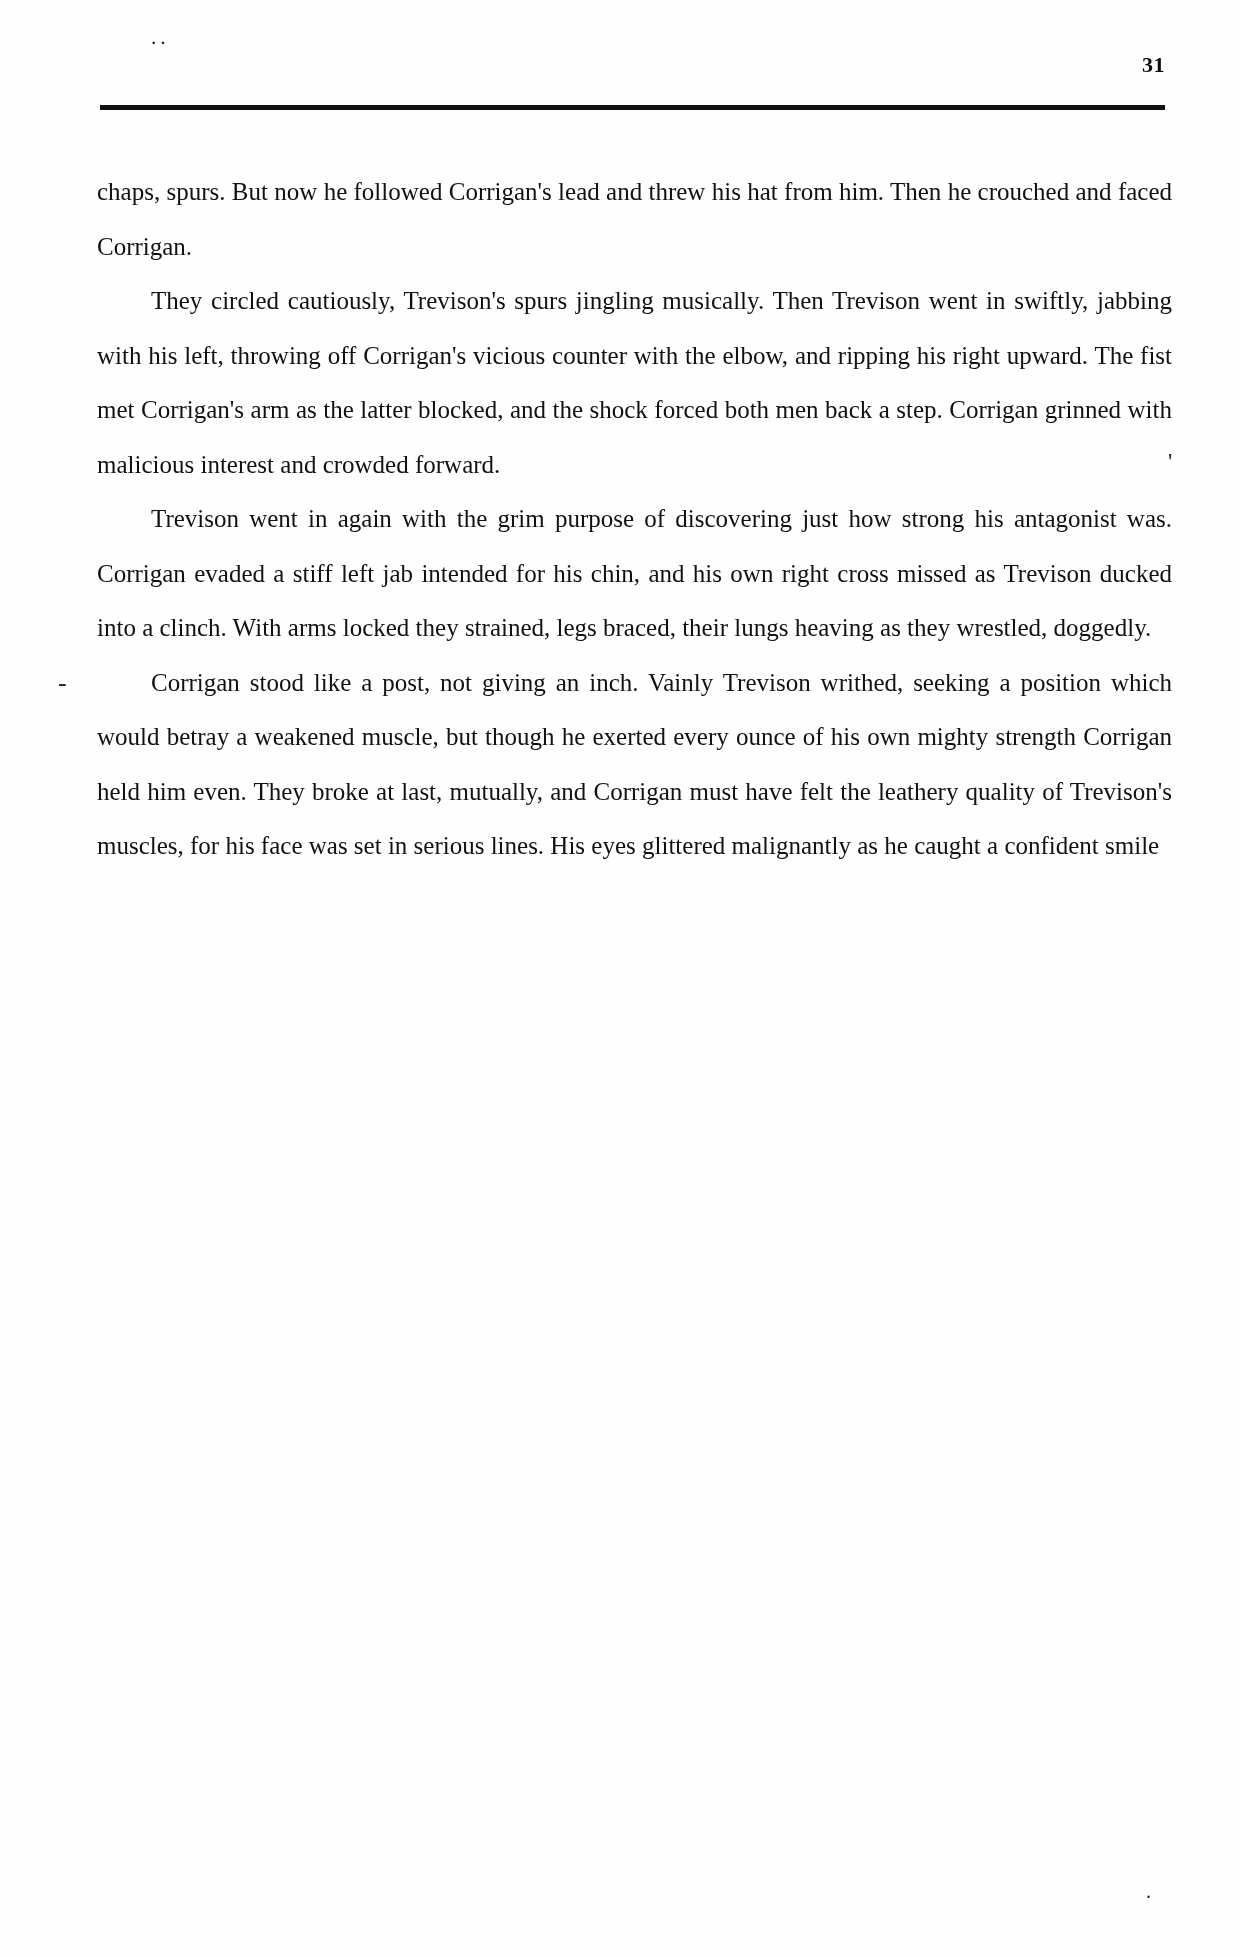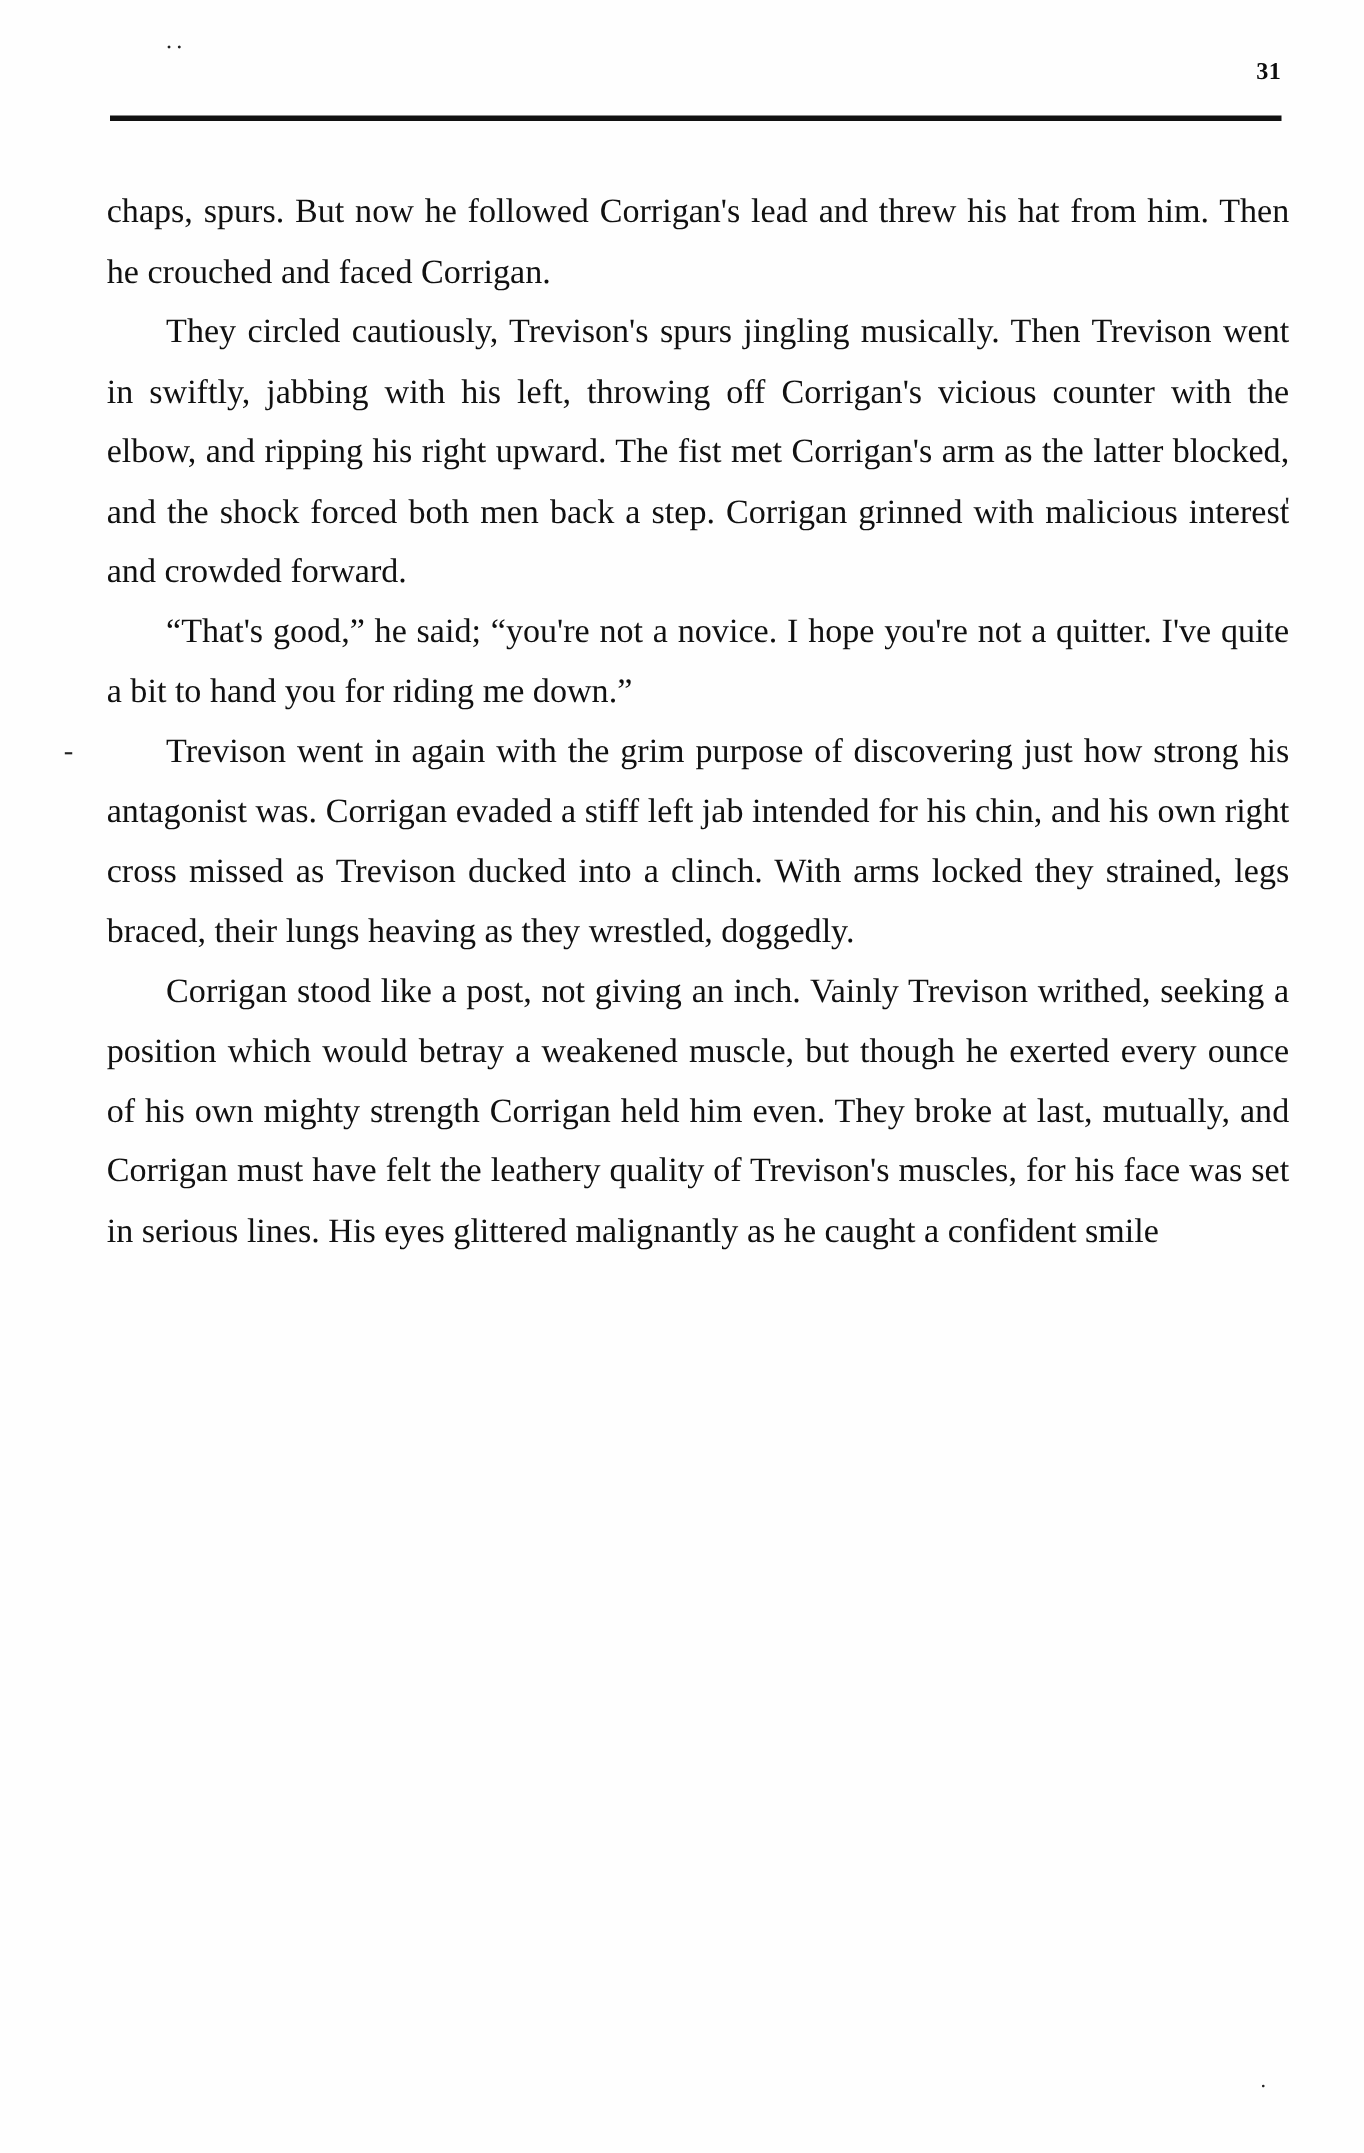--- a/index.html
+++ b/index.html
@@ -58,21 +58,21 @@
     width: 1065px;
     height: 5px;
     background: #111;
   }
   
   .body-text {
     position: absolute;
     left: 97px;
     top: 165px;
     width: 1075px;
-    font-size: 31px;
+    font-size: 25px;
     line-height: 54.5px;
     text-align: justify;
     text-justify: inter-word;
     color: #111;
   }
   .body-text p {
     margin: 0;
     text-indent: 54px;
   }
   .body-text p.noindent {
@@ -118,18 +118,17 @@
   <div class="rule"></div>
 
   <span class="mark mark-top-dots">··</span>
   <span class="mark mark-left-dash">-</span>
   <span class="mark mark-right-tick">'</span>
   <span class="mark mark-bottom-dot">.</span>
 
   <div class="body-text">
     <p class="noindent">chaps, spurs.  But now he followed Corrigan's lead and threw his hat from him.  Then he crouched and faced Corrigan.</p>
     <p>They circled cautiously, Trevison's spurs jingling musically.  Then Trevison went in swiftly, jabbing with his left, throwing off Corrigan's vicious counter with the elbow, and ripping his right upward.  The fist met Corrigan's arm as the latter blocked, and the shock forced both men back a step.  Corrigan grinned with malicious interest and crowded forward.</p>
-    <p>“That's good,” he said; “you're not a novice.  I hope you're not a quitter.  I've quite a bit to hand you for riding me down.”</p>
     <p>Trevison went in again with the grim purpose of discovering just how strong his antagonist was.  Corrigan evaded a stiff left jab intended for his chin, and his own right cross missed as Trevison ducked into a clinch.  With arms locked they strained, legs braced, their lungs heaving as they wrestled, doggedly.</p>
     <p>Corrigan stood like a post, not giving an inch. Vainly Trevison writhed, seeking a position which would betray a weakened muscle, but though he exerted every ounce of his own mighty strength Corrigan held him even.  They broke at last, mutually, and Corrigan must have felt the leathery quality of Trevison's muscles, for his face was set in serious lines.  His eyes glittered malignantly as he caught a confident smile</p>
   </div>
 
 </div>
 
 </body></html>

